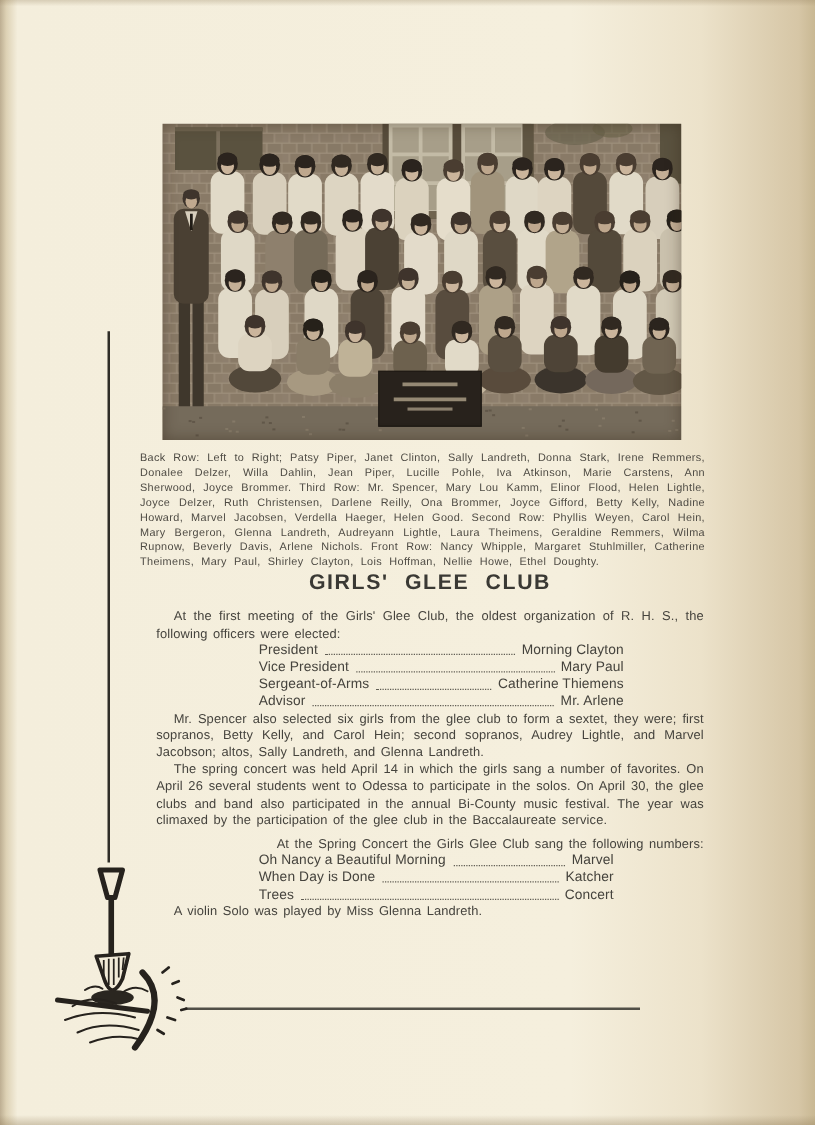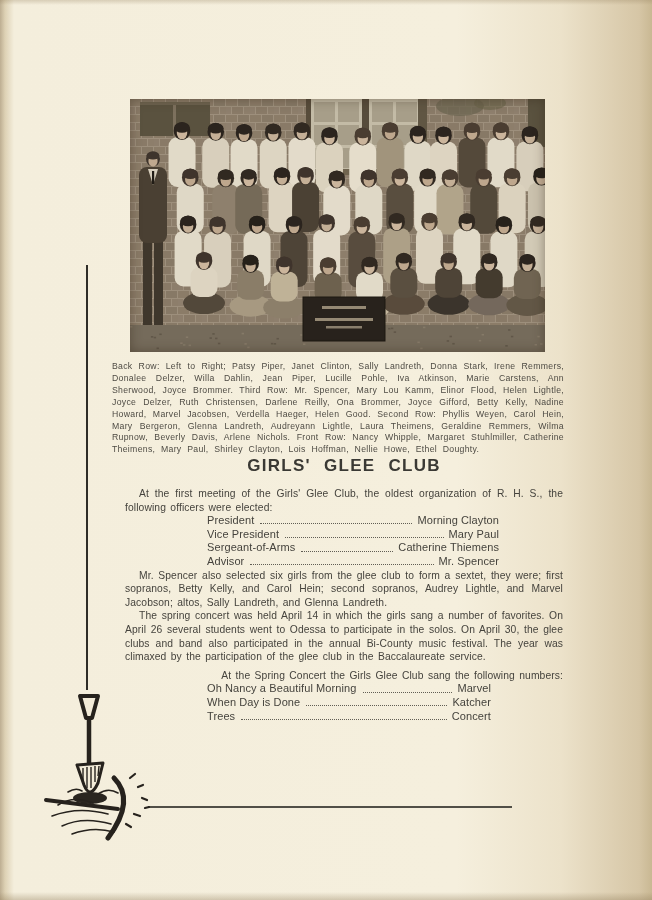--- a/index.html
+++ b/index.html
@@ -358,21 +358,21 @@
         <span class="val">Mary Paul</span>
       </div>
       <div class="lead-row">
         <span class="lbl">Sergeant-of-Arms</span>
         <span class="leader"></span>
         <span class="val">Catherine Thiemens</span>
       </div>
       <div class="lead-row">
         <span class="lbl">Advisor</span>
         <span class="leader"></span>
-        <span class="val">Mr. Spencer</span>
+        <span class="val">Mr. Arlene</span>
       </div>
     </div>
 
     <p class="sextet">Mr. Spencer also selected six girls from the glee club to form a sextet, they were; first sopranos, Betty Kelly, and Carol Hein; second sopranos, Audrey Lightle, and Marvel Jacobson; altos, Sally Landreth, and Glenna Landreth.</p>
 
     <p class="concert">The spring concert was held April 14 in which the girls sang a number of favorites. On April 26 several students went to Odessa to participate in the solos. On April 30, the glee clubs and band also participated in the annual Bi-County music festival. The year was climaxed by the participation of the glee club in the Baccalaureate service.</p>
 
     <p class="numbers-intro">At the Spring Concert the Girls Glee Club sang the following numbers:</p>
 
     <div class="songs">
@@ -386,20 +386,21 @@
         <span class="leader"></span>
         <span class="val">Katcher</span>
       </div>
       <div class="lead-row">
         <span class="lbl">Trees</span>
         <span class="leader"></span>
         <span class="val">Concert</span>
       </div>
     </div>
 
+    <p class="violin">A violin Solo was played by Miss Glenna Landreth.</p>
   </div>
 
   <div class="vline"></div>
   <div class="hrule"></div>
 
   <svg class="shovel" viewBox="0 0 130 155">
 
     <path d="M42,8 L60,8 L54,30 L48,30 Z" fill="#f2ebd8" stroke="#26221d" stroke-width="4" stroke-linejoin="round"></path>
 
     <line x1="51" y1="30" x2="51" y2="80" stroke="#26221d" stroke-width="4.5"></line>

